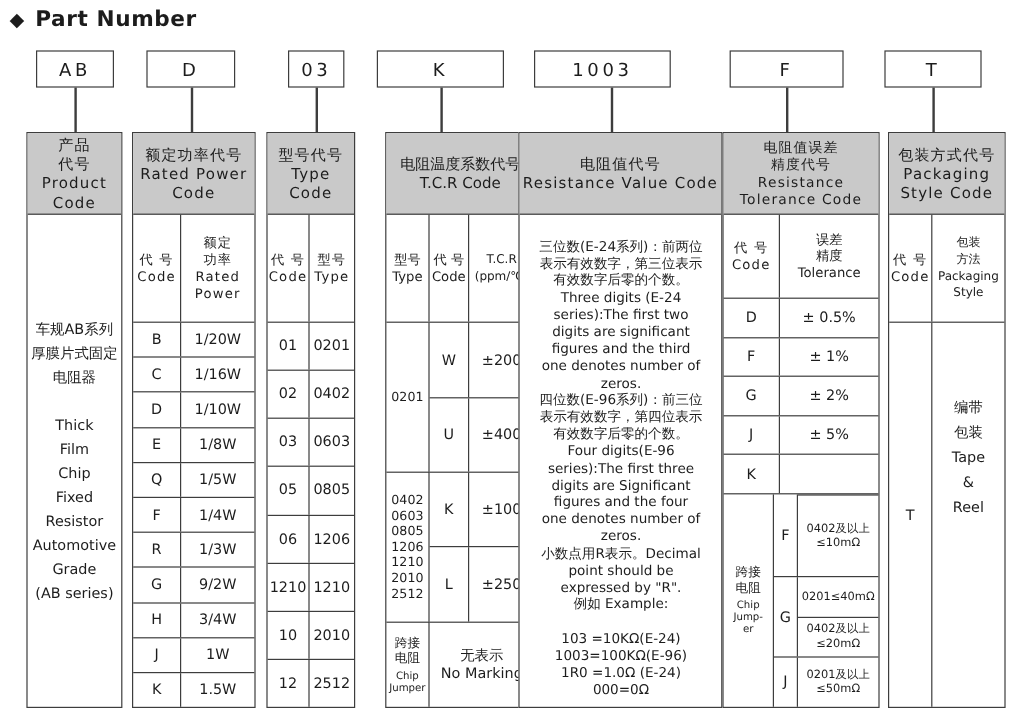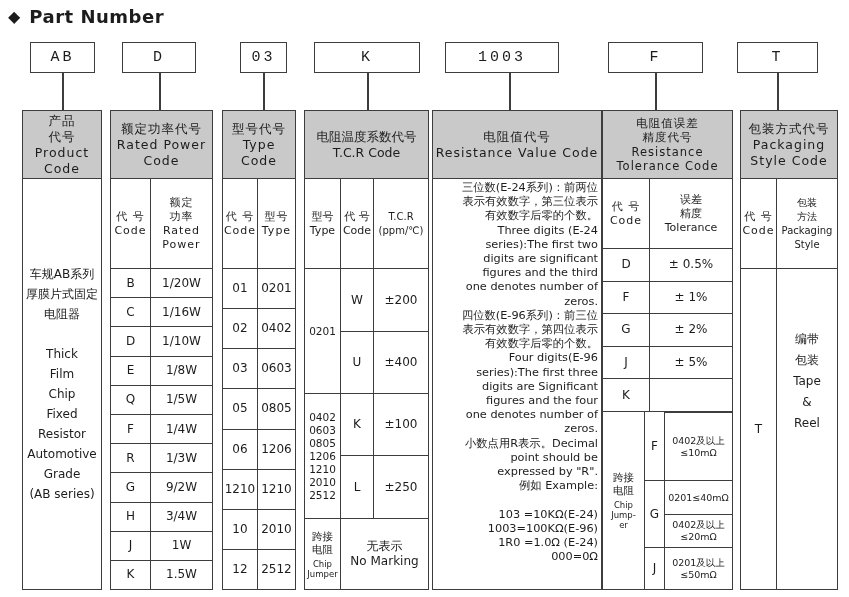--- a/index.html
+++ b/index.html
@@ -14,21 +14,21 @@
     display: flex; align-items: center; gap: 8px;
     font-weight: bold; font-size: 18px; letter-spacing: 1px;
   }
   .title-row .diamond { font-size: 16px; }
   .title-row .title-en { letter-spacing: 0.5px; }
 
   .code-box {
     position: absolute; top: 42px; height: 31px;
     border: 1.5px solid #3d3d3d; background: #fff;
     display: flex; align-items: center; justify-content: center;
-    font-size: 15px; letter-spacing: 3px; font-family: Liberation Mono, monospace;
+    font-size: 15px; letter-spacing: 3px;
   }
   .connector { position: absolute; top: 73px; height: 37px; width: 1.5px; background: #3d3d3d; }
 
   .col {
     position: absolute; top: 110px; height: 480px;
     border: 1.5px solid #3d3d3d; background: #fff;
     display: flex; flex-direction: column;
   }
   .col-header {
     background: #c9c9c9; border-bottom: 1.5px solid #3d3d3d;
@@ -49,21 +49,21 @@
   .subhead .cell { font-size: 11px; line-height: 14px; letter-spacing: 1px; }
   .br { border-right: 1px solid #3d3d3d; }
   .bt { border-top: 1px solid #3d3d3d; }
   .bb { border-bottom: 1px solid #3d3d3d; }
 
   .product-body {
     flex: 1; display: flex; align-items: center; justify-content: center;
     text-align: center; white-space: pre-line; font-size: 12px; line-height: 20px;
   }
   .value-body {
-    flex: 1; padding: 2px 3px 0 4px; text-align: right;
+    flex: 1; padding: 20px 3px 0 4px; text-align: center;
     white-space: pre-line; font-size: 11.3px; line-height: 14.2px;
   }
   .jumper-label { display: flex; flex-direction: column; align-items: center; justify-content: center; text-align: center; }
   .jumper-label .zh { font-size: 10.5px; line-height: 13px; white-space: pre-line; }
   .jumper-label .en { font-size: 8.5px; line-height: 10px; white-space: pre-line; margin-top: 3px; }
   .spec { font-size: 9.5px; line-height: 12px; }
   .tcr-type { font-size: 10.5px; line-height: 13px; }
 </style>
 </head>
 <body>
@@ -206,21 +206,21 @@
         <div class="cell br" style="width:35px">10</div>
         <div class="cell flex1">2010</div>
       </div>
     <div class="row flex1 bt">
         <div class="cell br" style="width:35px">12</div>
         <div class="cell flex1">2512</div>
       </div>
   </div>
 </div>
 
-<div class="col" style="left:304px;width:125px">
+<div class="col" style="left:321px;width:125px">
   <div class="col-header" style="letter-spacing:0">电阻温度系数代号
 T.C.R Code</div>
   <div class="row subhead bb" style="height:90px;flex:0 0 90px">
     <div class="cell br" style="width:36px;letter-spacing:0">型号
 Type</div>
     <div class="cell br" style="width:33px;letter-spacing:0">代 号
 Code</div>
     <div class="cell flex1" style="letter-spacing:0;font-size:10px">T.C.R
 (ppm/℃)</div>
   </div>

